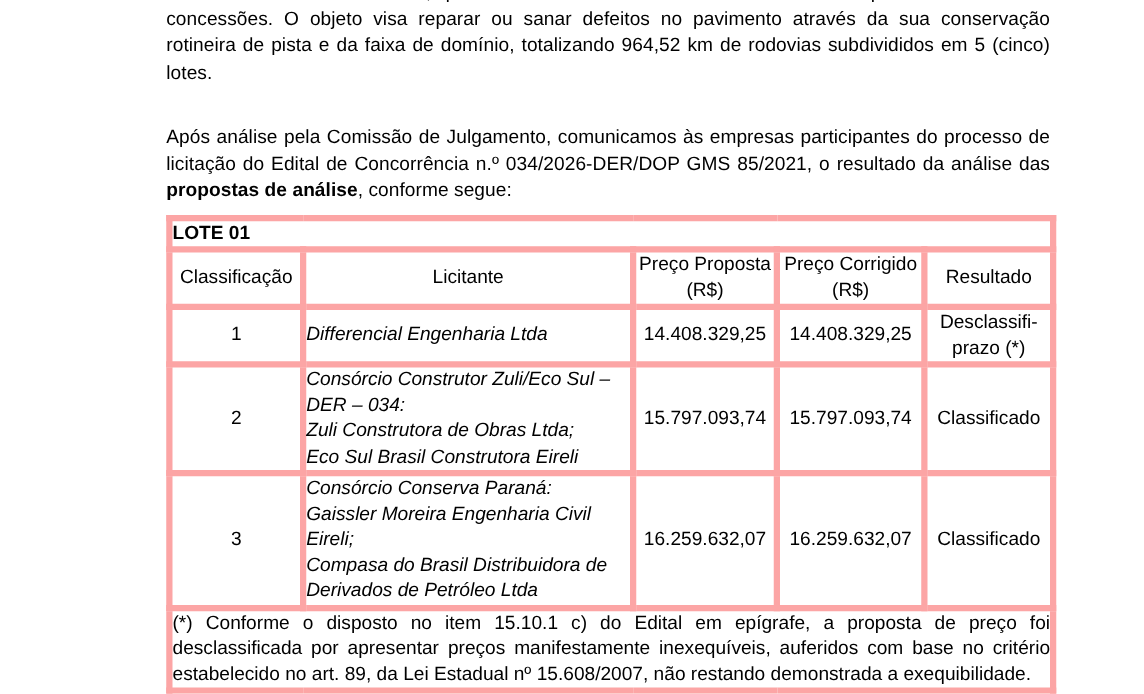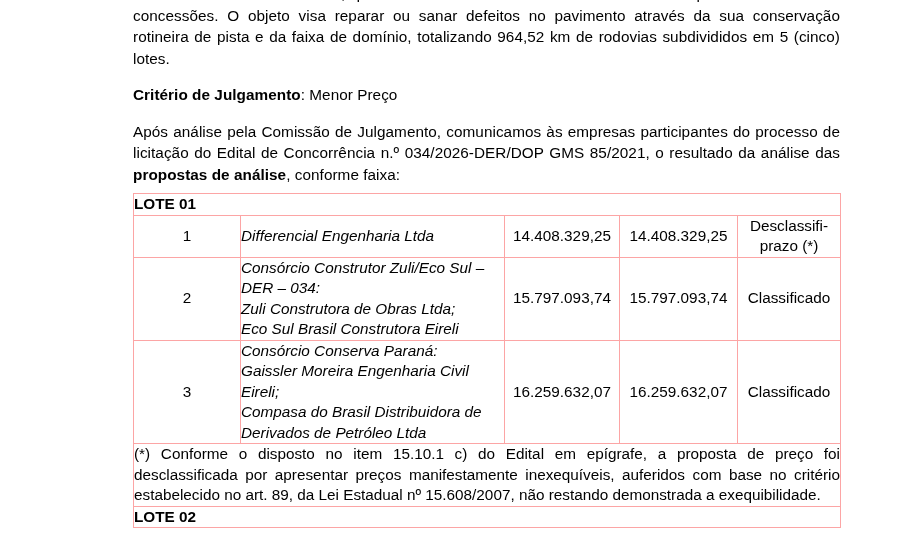--- a/index.html
+++ b/index.html
@@ -47,21 +47,21 @@
   }
 
   
   .result-table {
     border-collapse: collapse;
     width: 707px;
     table-layout: fixed;
     margin-top: 8px;
   }
   .result-table td {
-    border: 1px solid #fca5a5;
+    border: 5px solid #fca5a5;
     padding: 0;
     vertical-align: middle;
     font-size: 15.3px;
     line-height: 20.5px;
   }
 
   .col-class  { width: 107px; }
   .col-lic    { width: 264px; }
   .col-pp     { width: 115px; }
   .col-pc     { width: 118px; }
@@ -106,44 +106,50 @@
 </style>
 </head>
 <body>
 
 <div class="page">
 
   <p class="body-text para-clip">incluindo-se trechos de oferta, que retornarão ao estado do Paraná ao final do prazo contratual das concessões. O objeto visa reparar ou sanar defeitos no pavimento através da sua conservação rotineira de pista e da faixa de domínio, totalizando 964,52 km de rodovias subdivididos em 5 (cinco) lotes.</p>
 
   <div class="para-spacer"></div>
 
-  <p class="body-text">
-    <span class="bold">Critério de Julgamento</span><span>: Menor Preço</span>
-  </p>
 
   <div class="para-spacer"></div>
 
   <p class="body-text">
-    <span>Após análise pela Comissão de Julgamento, comunicamos às empresas participantes do processo de licitação do Edital de Concorrência n.º 034/2026-DER/DOP GMS 85/2021, o resultado da análise das </span><span class="bold">propostas de análise</span><span>, conforme faixa:</span>
+    <span>Após análise pela Comissão de Julgamento, comunicamos às empresas participantes do processo de licitação do Edital de Concorrência n.º 034/2026-DER/DOP GMS 85/2021, o resultado da análise das </span><span class="bold">propostas de análise</span><span>, conforme segue:</span>
   </p>
 
   <table class="result-table">
     <colgroup>
       <col class="col-class">
       <col class="col-lic">
       <col class="col-pp">
       <col class="col-pc">
       <col class="col-res">
     </colgroup>
     <tbody>
 
       <tr>
         <td class="lote-cell" colspan="5">LOTE 01</td>
       </tr>
 
+      <tr>
+        <td class="th-cell">Classificação</td>
+        <td class="th-cell">Licitante</td>
+        <td class="th-cell multi">Preço Proposta
+(R$)</td>
+        <td class="th-cell multi">Preço Corrigido
+(R$)</td>
+        <td class="th-cell">Resultado</td>
+      </tr>
 
       <tr>
         <td class="cell-center">1</td>
         <td class="cell-left multi">Differencial Engenharia Ltda</td>
         <td class="cell-center nowrap">14.408.329,25</td>
         <td class="cell-center nowrap">14.408.329,25</td>
         <td class="cell-center multi">Desclassifi-
 prazo (*)</td>
       </tr>
 

